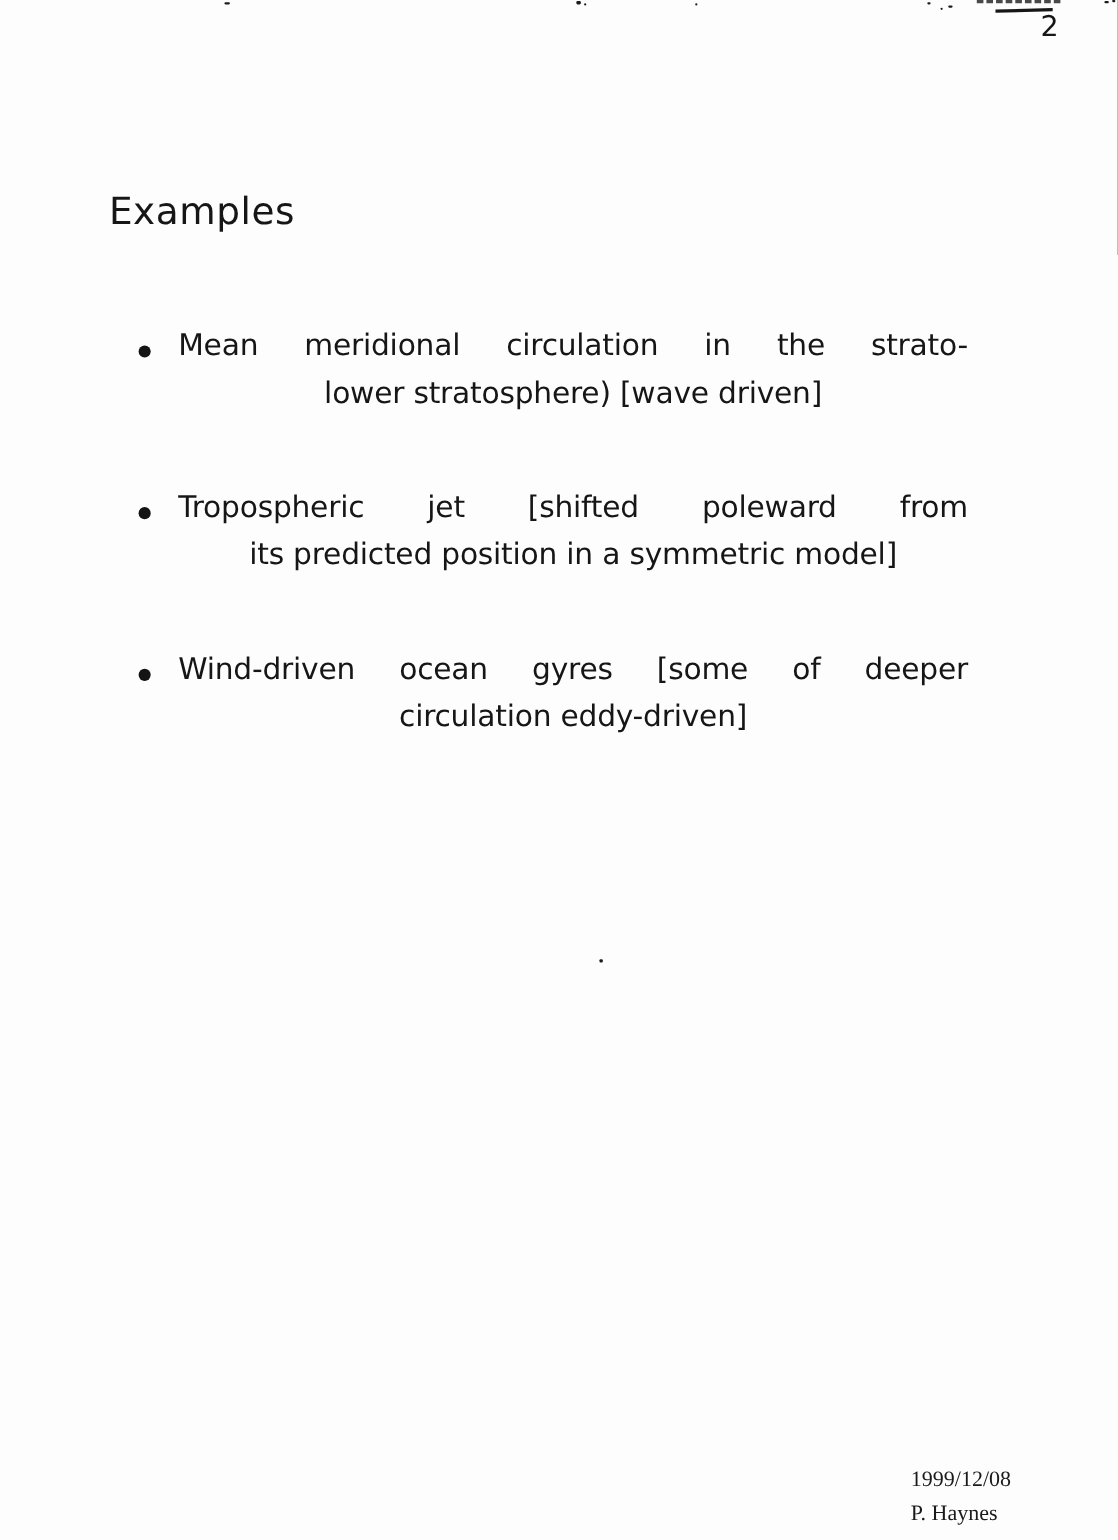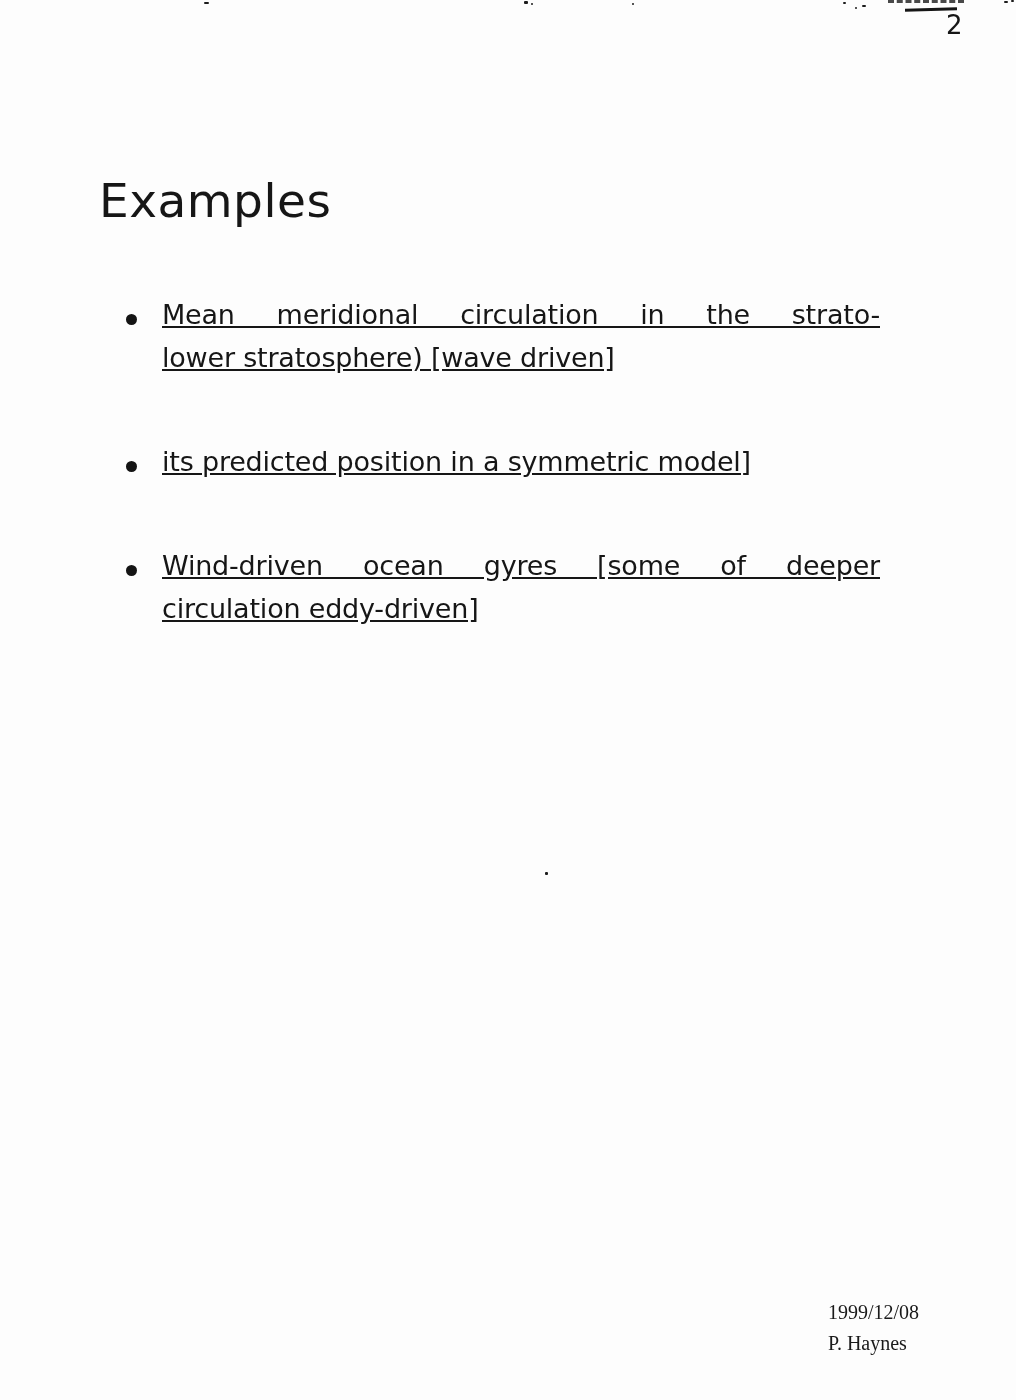--- a/index.html
+++ b/index.html
@@ -35,51 +35,50 @@
   .page-number {
     position: absolute;
     left: 946px; top: 10px;
     font-size: 26px;
     line-height: 1.2;
     font-weight: 400;
   }
   .title {
     position: absolute;
     left: 99px; top: 174px;
-    font-size: 47px;
+    font-size: 34px;
     line-height: 1.15;
     letter-spacing: 0.5px;
     font-weight: 400;
   }
   .bullet-list {
     position: absolute;
     left: 126px; top: 293px;
     width: 754px;
   }
   .bullet-item {
     position: relative;
     padding-left: 36px;
     margin-bottom: 61px;
     font-size: 27px;
     line-height: 43px;
     letter-spacing: -0.2px;
-    text-decoration: underline;
   }
   .bullet-dot {
     position: absolute;
     left: 0px; top: 21px;
     width: 11px; height: 11px;
     border-radius: 50%;
     background: #141414;
   }
-  .line { text-align: left; white-space: normal; }
+  .line { text-align: center; white-space: normal; }
   .line.just { text-align: justify; text-align-last: justify; }
   .footer {
     position: absolute;
-    left: 828px; top: 1297px;
+    left: 828px; top: 1330px;
     font-family: "Liberation Serif", "DejaVu Serif", serif;
     font-size: 20px;
     line-height: 31px;
     color: #1a1a1a;
   }
 </style>
 </head>
 <body>
 
 <div class="page">
@@ -108,20 +107,21 @@
       <div class="bullet-text">
         <div class="line just">Mean meridional circulation in the strato-</div>
         <div class="line">lower stratosphere) [wave driven]</div>
       </div>
     </div>
 
 
     <div class="bullet-item">
       <span class="bullet-dot"></span>
       <div class="bullet-text">
+        <div class="line just">Tropospheric jet [shifted poleward from</div>
         <div class="line">its predicted position in a symmetric model]</div>
       </div>
     </div>
 
 
     <div class="bullet-item">
       <span class="bullet-dot"></span>
       <div class="bullet-text">
         <div class="line just">Wind-driven ocean gyres [some of deeper</div>
         <div class="line">circulation eddy-driven]</div>

